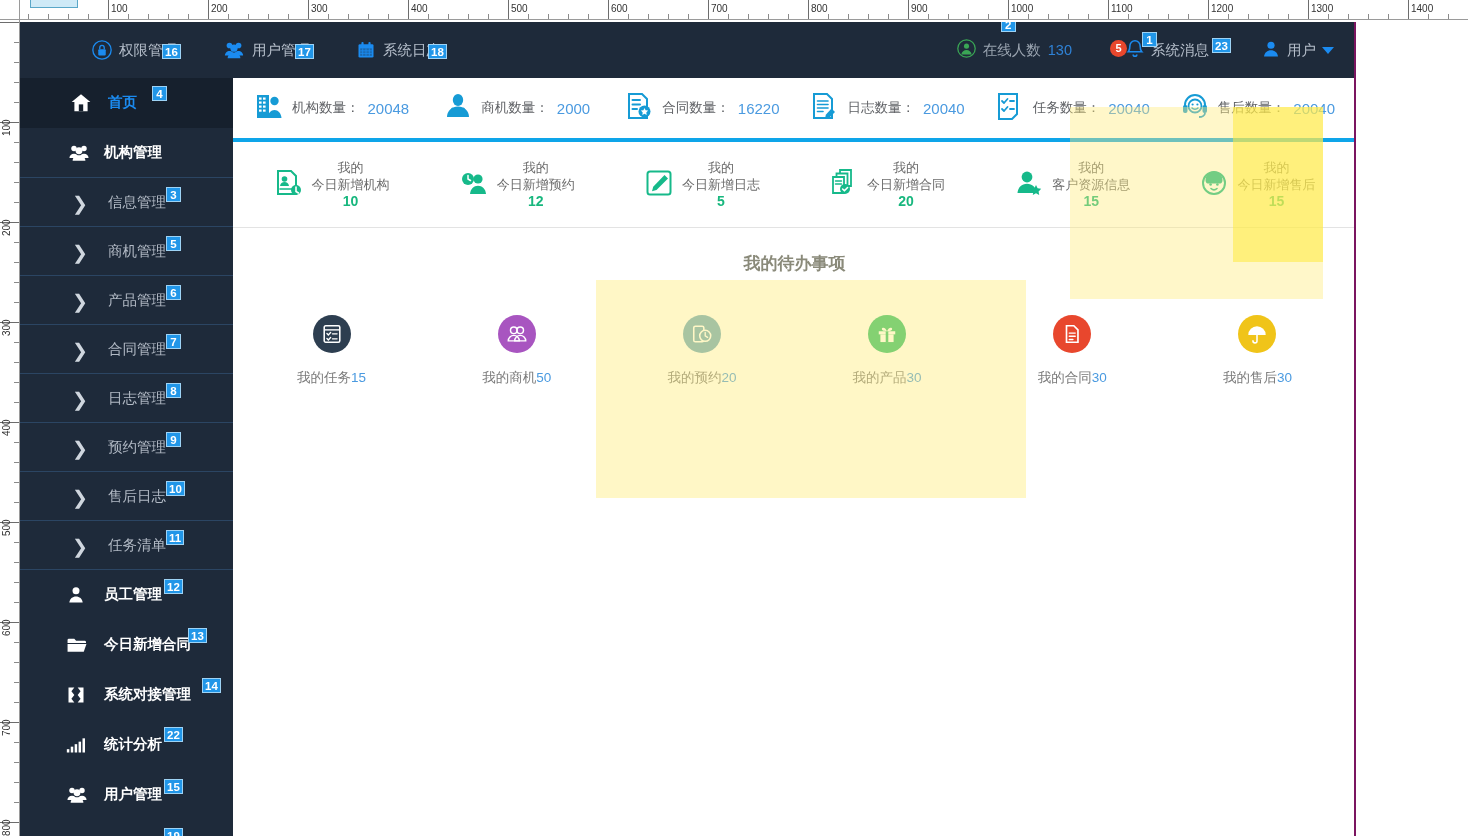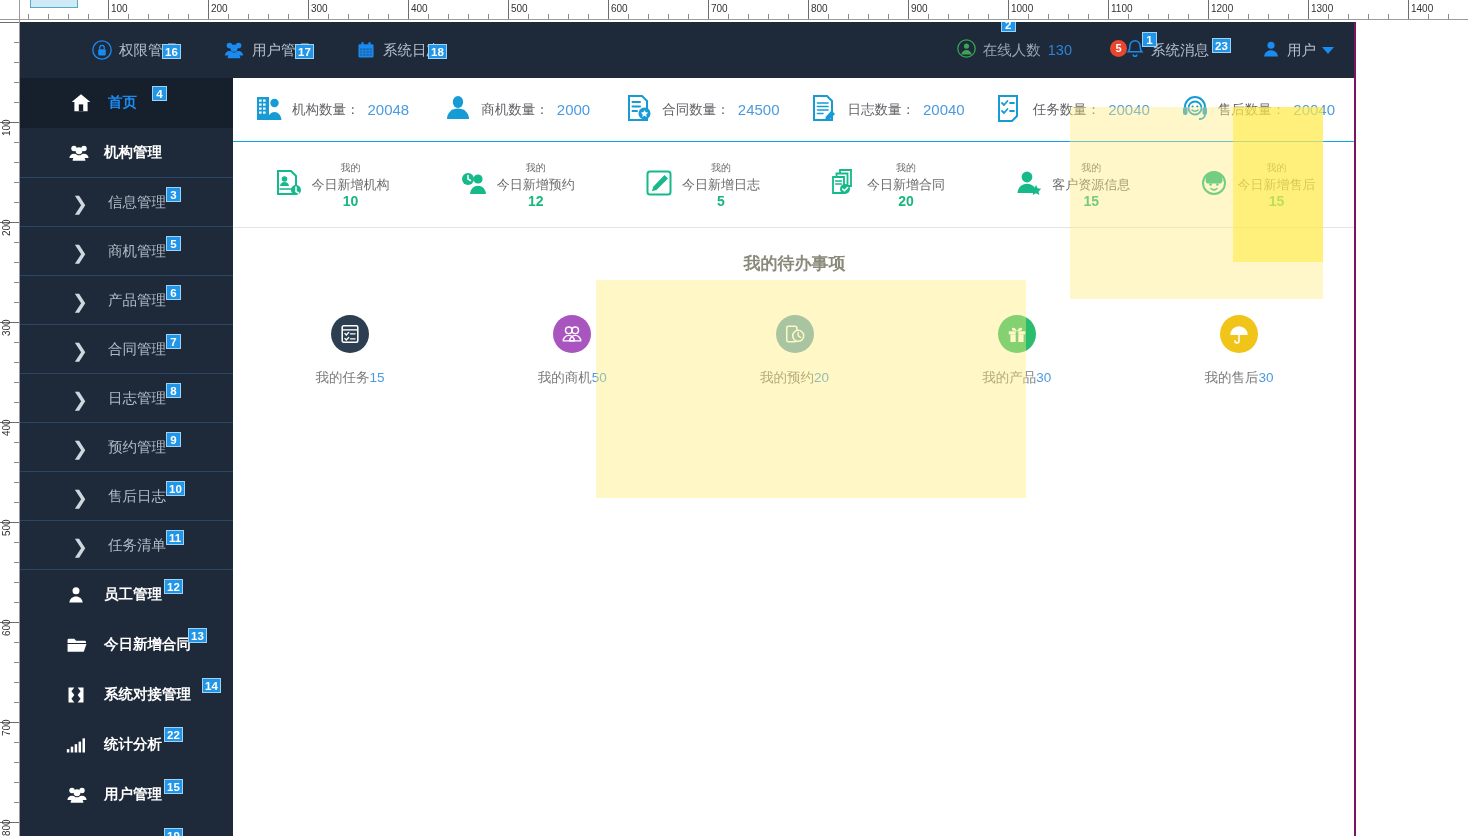--- a/index.html
+++ b/index.html
@@ -135,39 +135,39 @@
   .sb-item.plain .sb-ico { left: 58px; }
   .chev { font-size: 19px; font-weight: bold; color: #ffffff; }
 
   
   .main {
     position: absolute; left: 225px; top: 56px;
     width: 1123px; height: 758px; background: #ffffff; overflow: hidden;
   }
   .statrow {
     display: flex; align-items: center; height: 64px;
-    border-bottom: 1px solid #0ea5e9; padding: 0 6px;
+    border-bottom: 4px solid #0ea5e9; padding: 0 6px;
   }
   .stat {
     flex: 1; display: flex; align-items: center; justify-content: center;
     gap: 8px; cursor: pointer;
   }
   .stat .slabel { font-size: 13.5px; color: #606266; white-space: nowrap; }
   .stat .sval { font-size: 15px; color: #4a9ae0; white-space: nowrap; }
 
   .todayrow {
     display: flex; align-items: center; height: 86px;
     border-bottom: 1px solid #e3e3e3; padding: 0 6px;
   }
   .today {
     flex: 1; display: flex; align-items: center; justify-content: center;
     gap: 8px; cursor: pointer;
   }
   .today .ttxt { text-align: center; line-height: 17px; }
-  .today .t1 { font-size: 10px; color: #6b6b6b; }
+  .today .t1 { font-size: 13px; color: #6b6b6b; }
   .today .t2 { font-size: 13px; color: #6b6b6b; white-space: nowrap; }
   .today .t3 { font-size: 14px; color: #18b77e; font-weight: bold; }
 
   .todo-title {
     text-align: center; font-size: 17px; font-weight: bold;
     color: #8a8a7a; padding-top: 24px; padding-bottom: 4px;
   }
   .todorow {
     display: flex; align-items: flex-start; padding: 36px 6px 0 6px;
   }
@@ -610,21 +610,21 @@
               <g stroke="#169BD5" stroke-width="2" stroke-linecap="round">
                 <line x1="8.5" y1="9" x2="16" y2="9"></line>
                 <line x1="8.5" y1="13.5" x2="16" y2="13.5"></line>
                 <line x1="8.5" y1="18" x2="13" y2="18"></line>
               </g>
               <circle cx="20.5" cy="20.5" r="6" fill="#169BD5"></circle>
               <path d="m20.5 17 1.1 2.3 2.5.3-1.8 1.8.4 2.5-2.2-1.2-2.2 1.2.4-2.5-1.8-1.8 2.5-.3z" fill="#fff"></path>
             </svg>
         </span>
         <span class="slabel">合同数量：</span>
-        <span class="sval">24500</span>
+        <span class="sval">16220</span>
       </div>
       <div class="stat">
         <span>
           <svg width="30" height="30" viewBox="0 0 30 30">
               <path d="M5 3h13l5 5v19H5z" fill="none" stroke="#169BD5" stroke-width="2"></path>
               <g stroke="#169BD5" stroke-width="1.6" stroke-linecap="round">
                 <line x1="8.5" y1="10" x2="19" y2="10"></line>
                 <line x1="8.5" y1="13.5" x2="19" y2="13.5"></line>
                 <line x1="8.5" y1="17" x2="19" y2="17"></line>
                 <line x1="8.5" y1="20.5" x2="14" y2="20.5"></line>
@@ -815,20 +815,33 @@
           <svg width="22" height="22" viewBox="0 0 24 24">
               <rect x="3" y="9" width="18" height="3.4" fill="#fff"></rect>
               <rect x="4.8" y="12.4" width="14.4" height="8.4" fill="#fff"></rect>
               <rect x="10.6" y="9" width="2.8" height="11.8" fill="#2bbd6e"></rect>
               <path d="M12 9C10.5 6 9 4.8 7.3 5.3 6 5.7 6 7.6 7.5 8.3c1 .5 2.6.7 4.5.7zM12 9c1.5-3 3-4.2 4.7-3.7 1.3.4 1.3 2.3-.2 3-1 .5-2.6.7-4.5.7z" fill="#fff"></path>
             </svg>
         </span>
         <span class="lbl"><span>我的产品</span><span class="n">30</span></span>
       </div>
 
+      <div class="todo">
+        <span class="circ" style="background:#e8472d">
+          <svg width="22" height="22" viewBox="0 0 24 24">
+              <path d="M6 3h8l4.5 4.5V21H6z" fill="none" stroke="#fff" stroke-width="1.8"></path>
+              <g stroke="#fff" stroke-width="1.5" stroke-linecap="round">
+                <line x1="9" y1="11" x2="15.5" y2="11"></line>
+                <line x1="9" y1="14.5" x2="15.5" y2="14.5"></line>
+                <line x1="9" y1="18" x2="13" y2="18"></line>
+              </g>
+            </svg>
+        </span>
+        <span class="lbl"><span>我的合同</span><span class="n">30</span></span>
+      </div>
 
       <div class="todo">
         <span class="circ" style="background:#f0c419">
           <svg width="22" height="22" viewBox="0 0 24 24">
               <path d="M2.5 13a9.5 9.5 0 0 1 19 0z" fill="#fff"></path>
               <path d="M12 13v6.5a2.2 2.2 0 0 1-4.4 0" fill="none" stroke="#fff" stroke-width="1.7" stroke-linecap="round"></path>
             </svg>
         </span>
         <span class="lbl"><span>我的售后</span><span class="n">30</span></span>
       </div>

